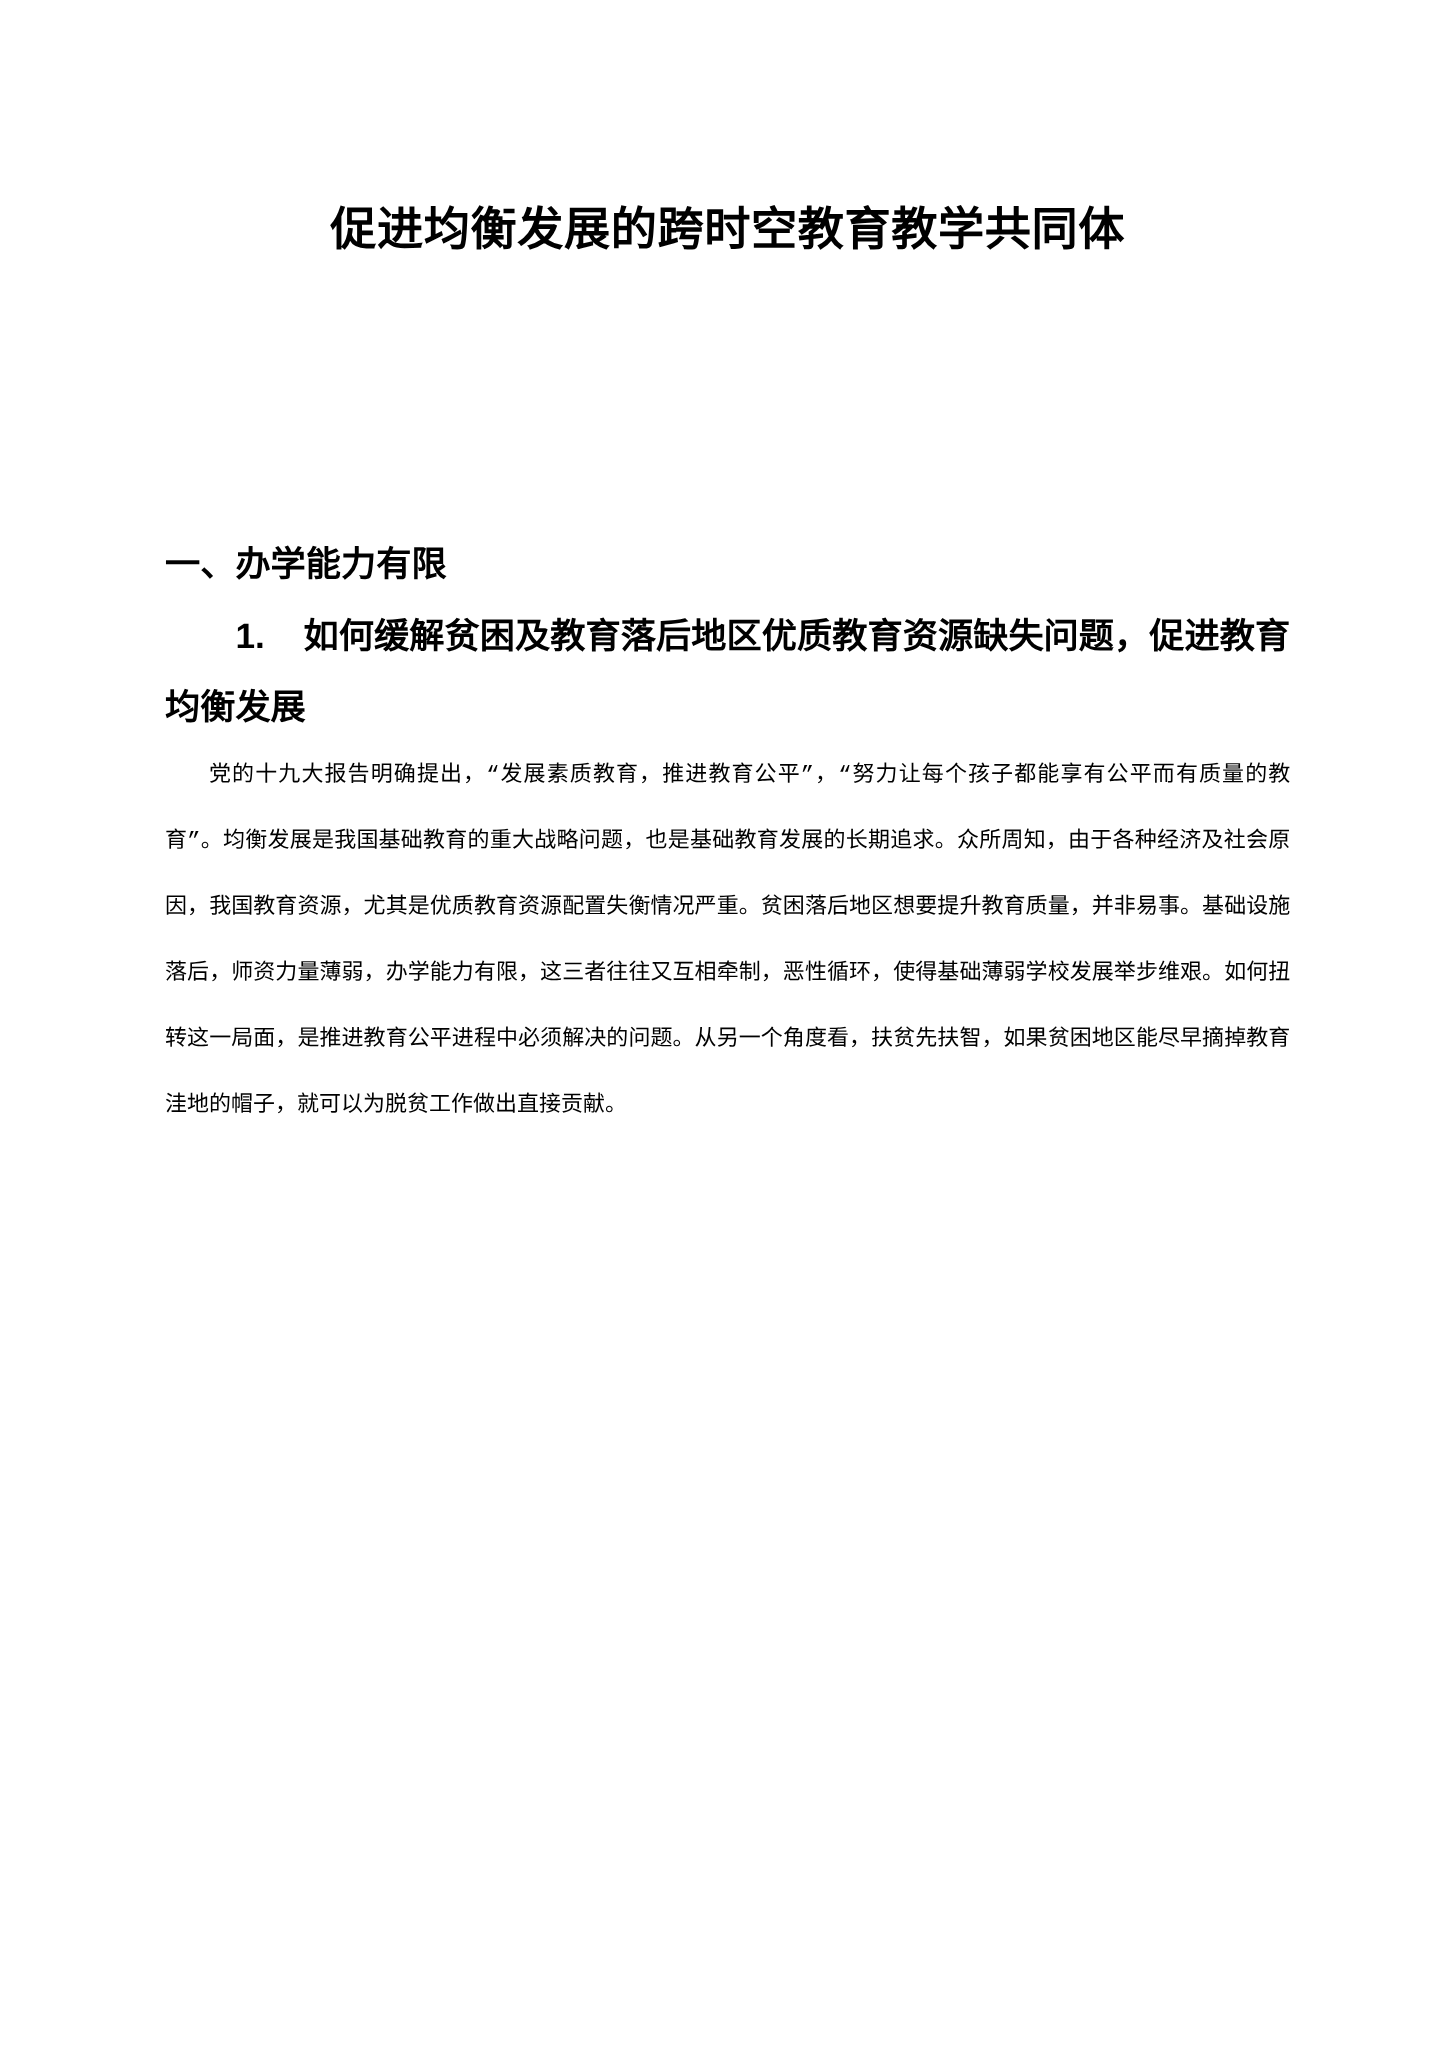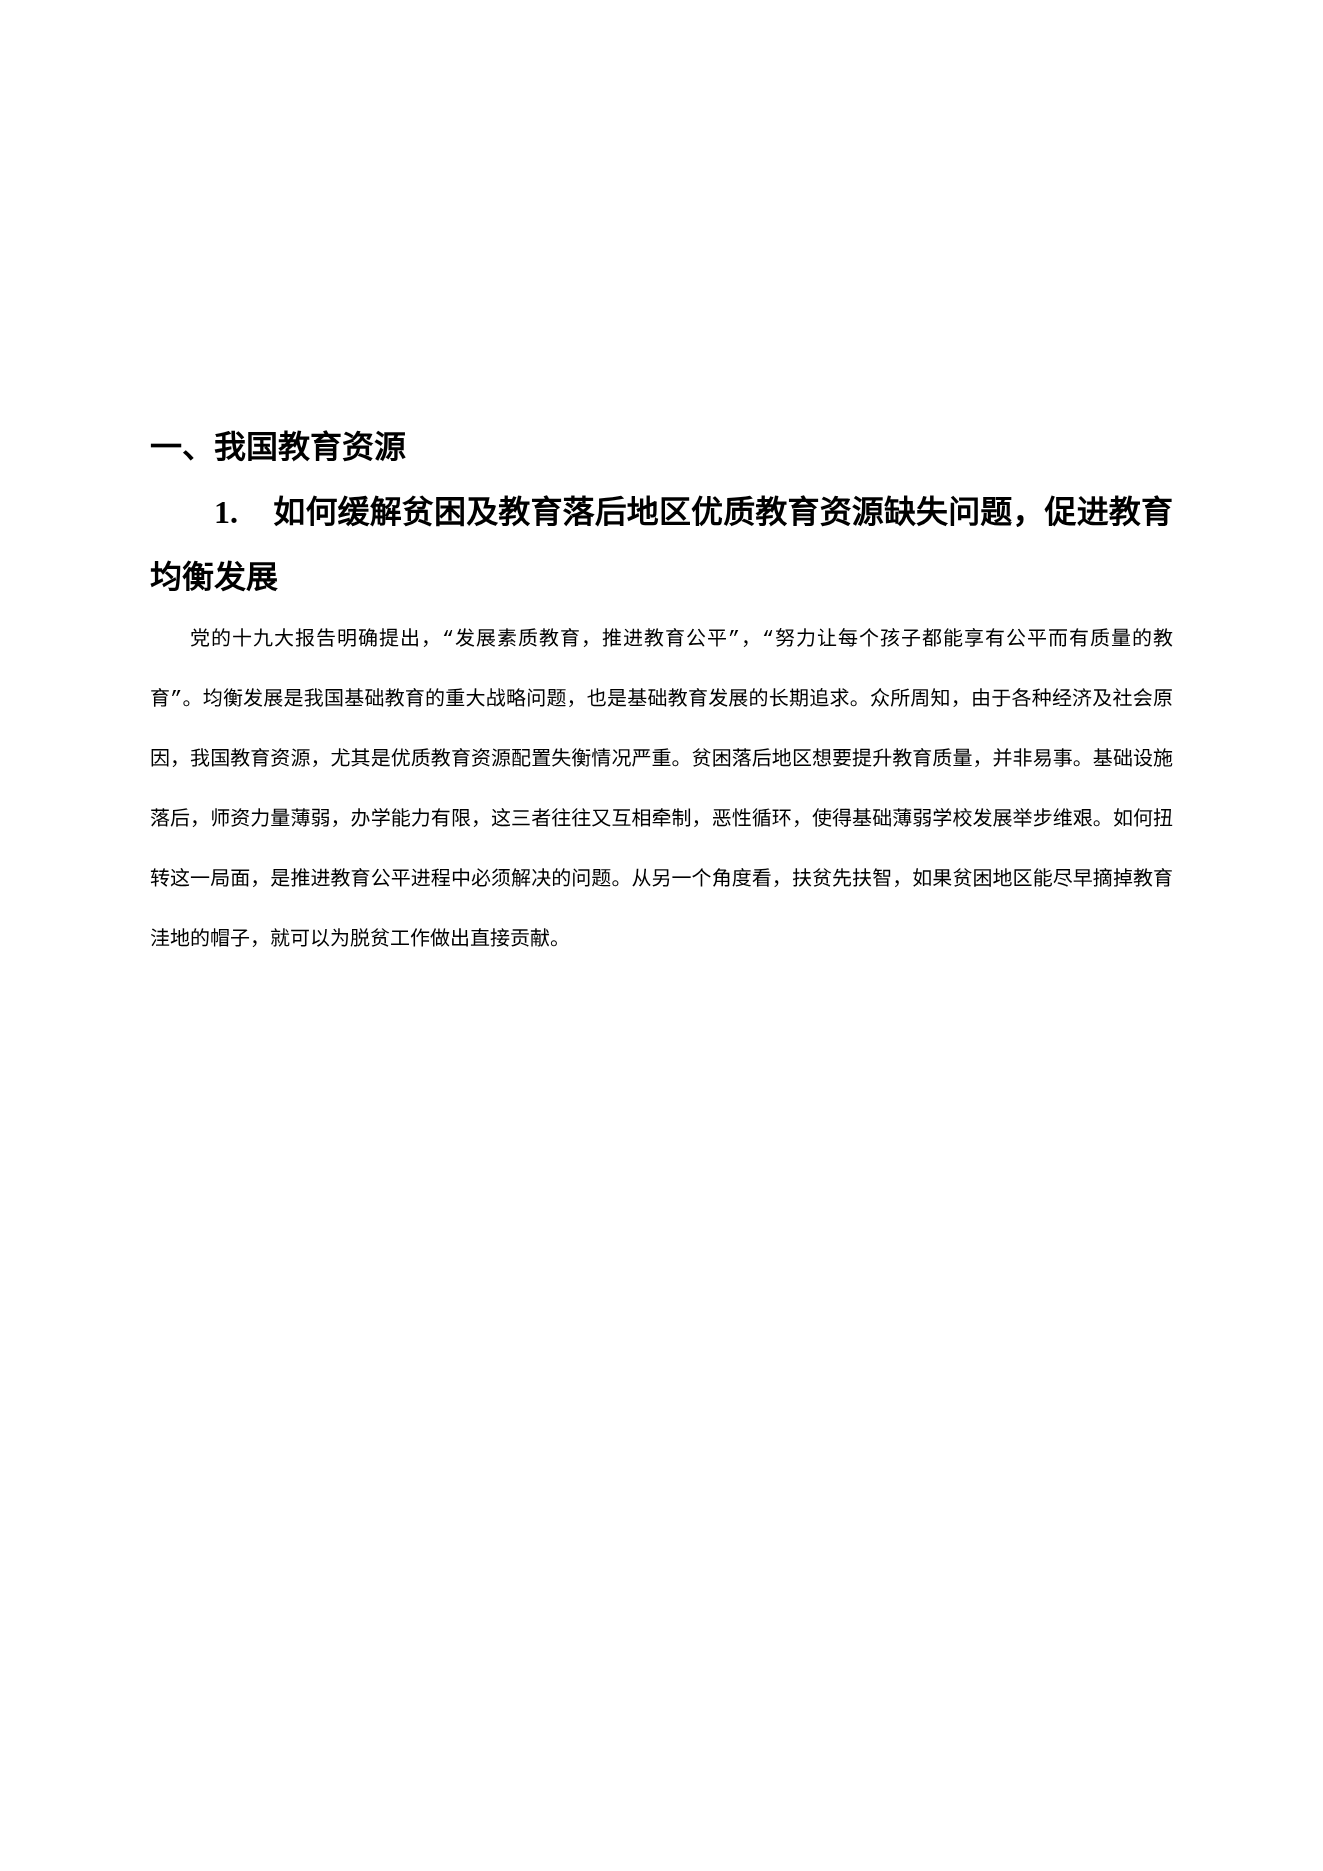--- a/index.html
+++ b/index.html
@@ -36,21 +36,21 @@
   .section-heading {
     margin-top: 239px;
     font-family: "Liberation Sans", "DejaVu Sans", sans-serif;
     font-weight: bold;
     font-size: 32px;
     line-height: 65px;
   }
 
   
   .sub-heading {
-    font-family: Liberation Serif, serif;
+    font-family: Liberation Sans, sans-serif;
     font-weight: bold;
     font-size: 32px;
     line-height: 65px;
     text-indent: 2em;
     text-align: justify;
     text-justify: inter-ideograph;
   }
 
   .sub-heading .sub-number {
     margin-right: 1.1em;
@@ -66,23 +66,24 @@
     text-justify: inter-ideograph;
   }
 </style>
 </head>
 <body>
 
 <div class="doc-page">
   <div class="doc-content">
 
     <h1 class="doc-title">
+      <span style="display:block">促进均衡发展的跨时空教育教学共同体</span>
     </h1>
 
-    <h2 class="section-heading">一、我国教育资源</h2>
+    <h2 class="section-heading">一、办学能力有限</h2>
 
     <p class="sub-heading">
       <span class="sub-number">1.</span><span>如何缓解贫困及教育落后地区优质教育资源缺失问题，促进教育均衡发展</span>
     </p>
 
     <p class="body-paragraph">党的十九大报告明确提出，“发展素质教育，推进教育公平”，“努力让每个孩子都能享有公平而有质量的教育”。均衡发展是我国基础教育的重大战略问题，也是基础教育发展的长期追求。众所周知，由于各种经济及社会原因，我国教育资源，尤其是优质教育资源配置失衡情况严重。贫困落后地区想要提升教育质量，并非易事。基础设施落后，师资力量薄弱，办学能力有限，这三者往往又互相牵制，恶性循环，使得基础薄弱学校发展举步维艰。如何扭转这一局面，是推进教育公平进程中必须解决的问题。从另一个角度看，扶贫先扶智，如果贫困地区能尽早摘掉教育洼地的帽子，就可以为脱贫工作做出直接贡献。</p>
 
 
   </div>
 </div>

